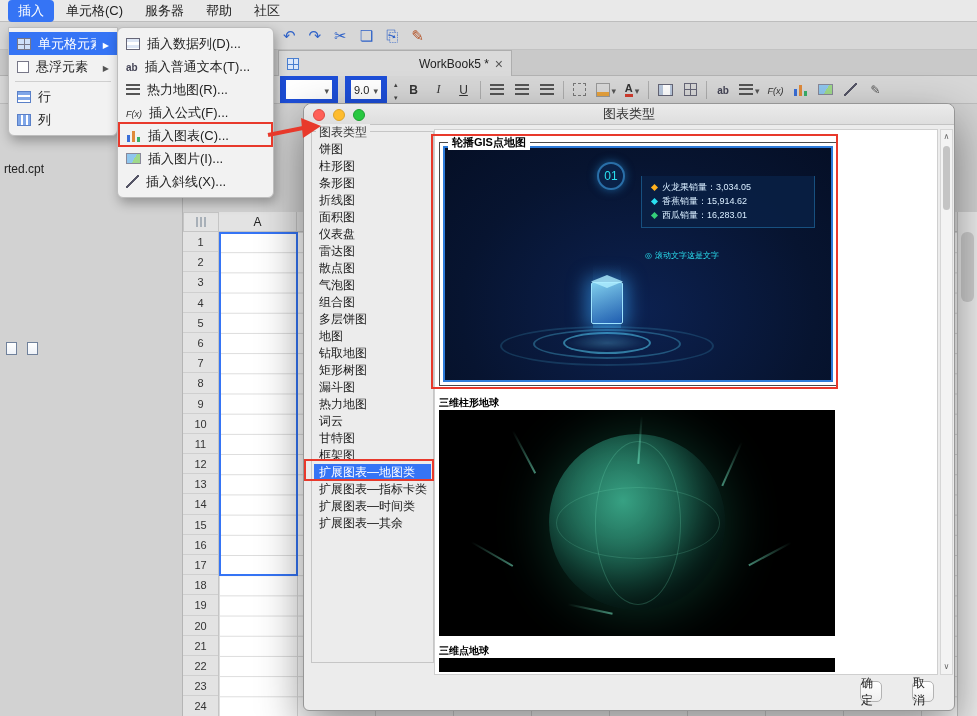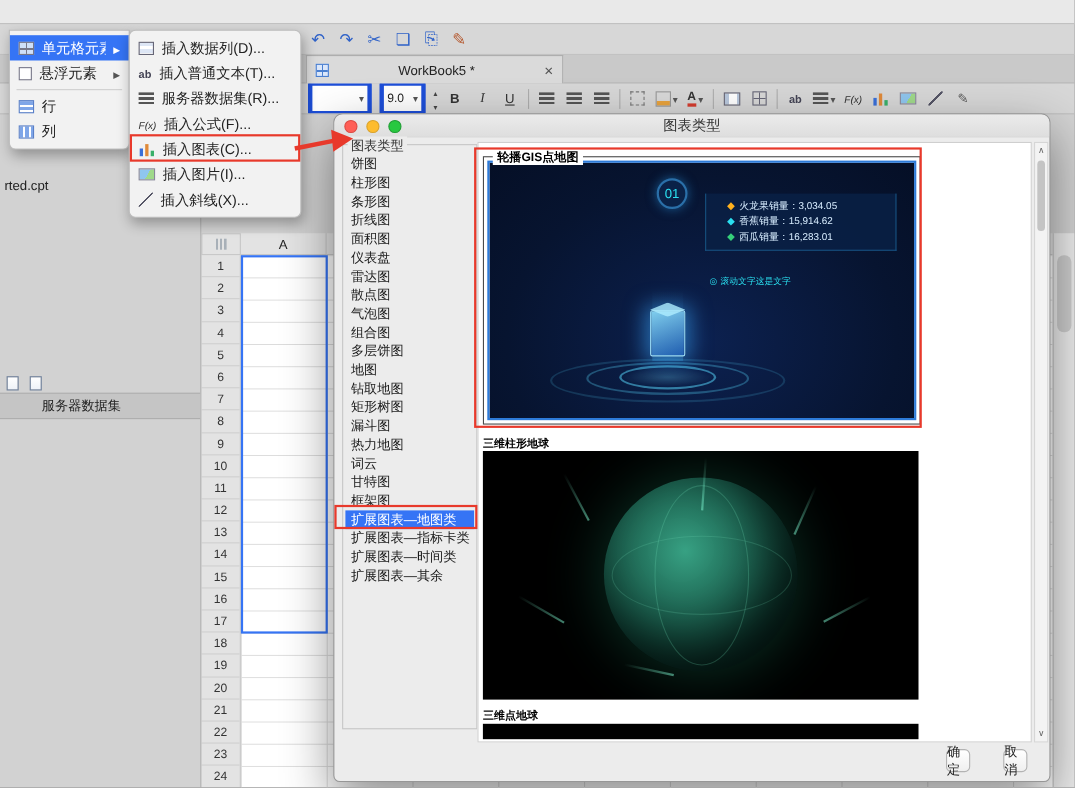--- a/index.html
+++ b/index.html
@@ -21,28 +21,28 @@
 .qt-icon[data-name="undo-icon"]::before{content:"↶"}
 .qt-icon[data-name="redo-icon"]::before{content:"↷"}
 .qt-icon[data-name="cut-icon"]::before{content:"✂"}
 .qt-icon[data-name="copy-icon"]::before{content:"❏"}
 .qt-icon[data-name="paste-icon"]::before{content:"⎘"}
 .qt-icon[data-name="format-painter-icon"]::before{content:"✎";color:#b4552a}
 
 
 .tabbar{position:absolute;left:0;top:50px;width:100%;height:26px;background:#c9c9c9;border-bottom:1px solid #b2b2b2}
 .tab{position:absolute;left:278px;top:0;width:234px;height:26px;background:#dadada;border:1px solid #aeaeae;border-bottom:none;display:flex;align-items:center;padding:0 8px;gap:6px;font-size:12px}
-.tab-title{flex:1;text-align:center;white-space:nowrap;overflow:hidden}
+.tab-title{flex:1;text-align:right;white-space:nowrap;overflow:hidden}
 .tab-close{color:#555;font-size:14px}
 [data-name="workbook-icon"]{width:12px;height:12px;flex:0 0 auto;border:1px solid #4a7fd0;background:linear-gradient(to right,transparent 5px,#4a7fd0 5px,#4a7fd0 6px,transparent 6px),linear-gradient(to bottom,transparent 5px,#4a7fd0 5px,#4a7fd0 6px,transparent 6px),#dbe7fa}
 
 
 .ftb{position:absolute;left:0;top:76px;width:100%;height:28px;background:#d7d7d7;border-bottom:1px solid #bcbcbc}
 .ftb-items{position:absolute;left:280px;top:0;height:100%;width:697px;display:flex;align-items:center;gap:7px;overflow:hidden}
-.combo{height:31px;background:#fff;border:4px solid #1d4ed8;border-radius:3px;display:flex;align-items:center;padding:0 3px;font-size:11px;flex:0 0 auto}
+.combo{height:31px;background:#fff;border:6px solid #1d4ed8;border-radius:3px;display:flex;align-items:center;padding:0 3px;font-size:11px;flex:0 0 auto}
 .combo-val{flex:1;overflow:hidden;white-space:nowrap}
 .caret::before{content:"▾";font-size:9px;color:#555}
 .stepper{display:flex;flex-direction:column;justify-content:center;line-height:1;gap:1px}
 .st-up::before{content:"▴";font-size:7px;color:#444}
 .st-dn::before{content:"▾";font-size:7px;color:#444}
 .fbtn{min-width:18px;height:20px;display:flex;align-items:center;justify-content:center;font-size:12px;color:#333;gap:2px;flex:0 0 auto}
 [data-name="bold-button"]{font-weight:bold}
 [data-name="italic-button"]{font-style:italic;font-family:"Liberation Serif",serif}
 [data-name="underline-button"]{text-decoration:underline}
 .fsep{width:1px;height:18px;background:#adadad;flex:0 0 auto}
@@ -124,21 +124,21 @@
 .btn.ok{left:556px}.btn.cancel{left:608px}
 
 
 .p1{position:absolute;left:4px;top:12px;width:398px;height:244px;border:1px solid #4a4a4a;background:#fff}
 .p1-legend{position:absolute;left:8px;top:-8px;background:#fff;padding:0 4px;font-size:11px;font-weight:bold;color:#000;z-index:2}
 .gis{position:absolute;left:3px;top:3px;right:3px;bottom:3px;background:radial-gradient(ellipse at 50% 70%,#0c2150 0%,#071430 65%,#050f26 100%);border:2px solid #2d7bd9;overflow:hidden}
 .gis-badge{position:absolute;left:152px;top:14px;width:28px;height:28px;border-radius:50%;background:#0a2248;border:2px solid #2a6fa8;color:#2ae0f0;font-size:12px;font-weight:normal;display:flex;align-items:center;justify-content:center;box-shadow:0 0 10px rgba(42,160,240,.5)}
 .gis-panel{position:absolute;left:196px;top:28px;width:174px}
 .gis-hdr{height:17px;background:linear-gradient(90deg,#18c2e2,#1368c8);color:#fff;font-size:9px;font-weight:bold;display:flex;align-items:center;gap:4px;padding:0 5px;white-space:nowrap}
 .pin::before{content:"◉";font-size:8px}
-.gis-stats{background:rgba(9,32,68,.88);border:1px solid #17507f;border-top:none;padding:4px 20px 5px}
+.gis-stats{background:rgba(9,32,68,.88);border:1px solid #17507f;border-top:none;padding:4px 10px 5px}
 .gis-stat{display:flex;align-items:center;gap:5px;font-size:9px;color:#d8edff;line-height:14px;white-space:nowrap}
 .bullet{width:5px;height:5px;transform:rotate(45deg);flex:0 0 auto}
 .gis-ticker{position:absolute;left:200px;top:102px;display:flex;align-items:center;gap:3px;font-size:8px;color:#2ae0f0;white-space:nowrap}
 .tick-ic::before{content:"◎";font-size:8px}
 .beam{position:absolute;left:148px;top:116px;width:28px;height:64px;background:linear-gradient(to bottom,rgba(80,190,255,0),rgba(80,190,255,.25))}
 .cube{position:absolute;left:146px;top:134px;width:32px;height:42px;background:linear-gradient(160deg,rgba(140,225,255,.9),rgba(35,115,225,.55));border:1px solid #9fe4ff;border-radius:2px;box-shadow:0 0 18px 5px rgba(60,170,255,.55)}
 .cube::before{content:"";position:absolute;left:-1px;top:-8px;width:32px;height:13px;background:rgba(175,238,255,.8);clip-path:polygon(50% 0,100% 50%,50% 100%,0 50%)}
 .ring{position:absolute;border-radius:50%;border:2px solid rgba(90,220,255,.5)}
 .ring.r1{left:118px;top:184px;width:88px;height:22px;background:radial-gradient(ellipse,rgba(120,220,255,.25),transparent 70%)}
 .ring.r2{left:88px;top:181px;width:148px;height:30px;border-color:rgba(90,220,255,.3)}
@@ -204,26 +204,30 @@
   <div class="app-vscroll" data-name="app-vertical-scrollbar">
     <div class="app-vthumb" data-name="app-scroll-thumb"></div>
   </div>
 
   <div class="sidebar" data-name="left-panel">
     <div class="file-label" data-name="template-file-label">rted.cpt</div>
     <div class="side-icons" data-name="sidebar-toolbar">
       <span data-name="file-icon-1"></span>
       <span data-name="file-icon-2"></span>
     </div>
-    <div class="dataset-bar" data-name="server-dataset-panel">
-      <span data-name="server-dataset-label">服务器数据集</span>
-    </div>
   </div>
 
   <div class="menubar" data-name="menubar">
+    <div class="mb-items" data-name="menubar-items">
+        <div class="mb-item active" data-name="menubar-item-insert">插入</div>
+        <div class="mb-item" data-name="menubar-item-cell">单元格(C)</div>
+        <div class="mb-item" data-name="menubar-item-server">服务器</div>
+        <div class="mb-item" data-name="menubar-item-help">帮助</div>
+        <div class="mb-item" data-name="menubar-item-community">社区</div>
+      </div>
   </div>
 
   <div class="qtb" data-name="quick-toolbar">
     <div class="qtb-icons" data-name="quick-toolbar-icons">
         <span class="qt-icon" data-name="undo-icon"></span>
         <span class="qt-icon" data-name="redo-icon"></span>
         <span class="qt-icon" data-name="cut-icon"></span>
         <span class="qt-icon" data-name="copy-icon"></span>
         <span class="qt-icon" data-name="paste-icon"></span>
         <span class="qt-icon" data-name="format-painter-icon"></span>
@@ -431,21 +435,21 @@
       <div class="menu-item" data-name="submenu-item-insert-data-column">
         <span class="mi-ic" data-name="data-column-icon"></span>
         <span class="mi-label" data-name="menu-item-label">插入数据列(D)...</span>
       </div>
       <div class="menu-item" data-name="submenu-item-insert-plain-text">
         <span class="mi-ic" data-name="plain-text-icon"></span>
         <span class="mi-label" data-name="menu-item-label">插入普通文本(T)...</span>
       </div>
       <div class="menu-item" data-name="submenu-item-insert-rich-text">
         <span class="mi-ic" data-name="rich-text-icon"></span>
-        <span class="mi-label" data-name="menu-item-label">服务器数据集(R)...</span>
+        <span class="mi-label" data-name="menu-item-label">热力地图(R)...</span>
       </div>
       <div class="menu-item" data-name="submenu-item-insert-formula">
         <span class="mi-ic" data-name="formula-icon"></span>
         <span class="mi-label" data-name="menu-item-label">插入公式(F)...</span>
       </div>
       <div class="menu-item" data-name="submenu-item-insert-chart">
         <span class="mi-ic" data-name="chart-bars-icon"></span>
         <span class="mi-label" data-name="menu-item-label">插入图表(C)...</span>
       </div>
       <div class="menu-item" data-name="submenu-item-insert-image">

